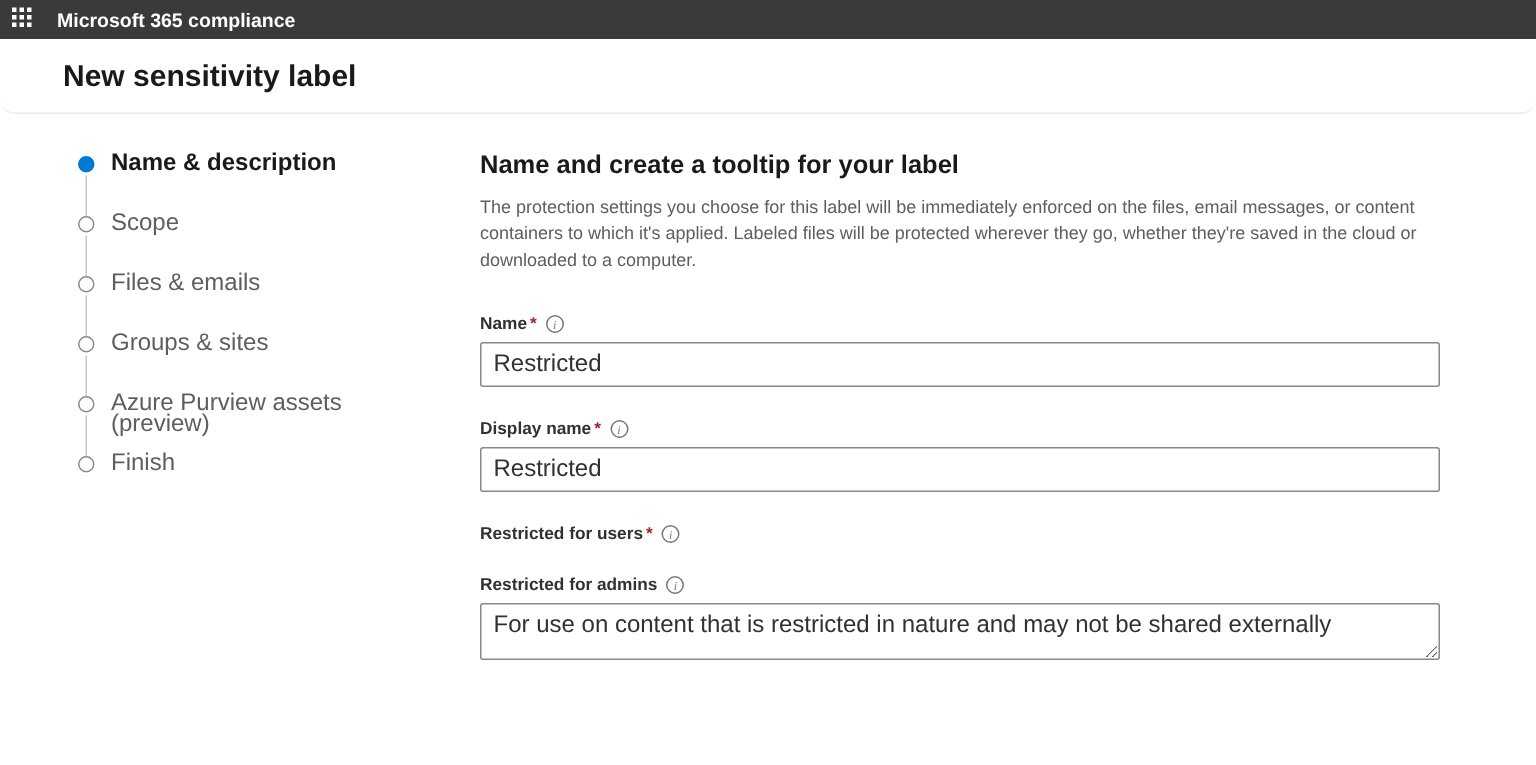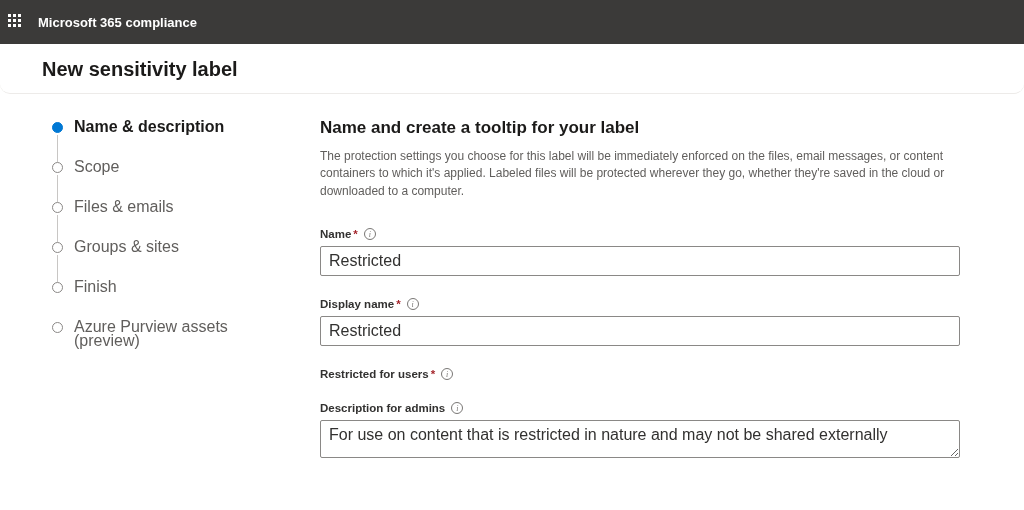--- a/index.html
+++ b/index.html
@@ -13,21 +13,21 @@
       height: 510px;
       overflow: hidden;
       box-shadow: 0 2px 8px rgba(0,0,0,0.15);
       display: flex;
       flex-direction: column;
       background: #fff;
     }
     .top-bar {
       background: #3b3a39;
       color: #fff;
-      height: 44px;
+      height: 26px;
       display: flex;
       align-items: center;
       padding: 0 8px;
       font-size: 13px;
     }
     .waffle {
       width: 16px; height: 16px;
       display: grid;
       grid-template-columns: repeat(3, 3px);
       grid-template-rows: repeat(3, 3px);
@@ -194,27 +194,27 @@
         <div class="line"></div>
         <span class="step-label">Files &amp; emails</span>
       </div>
       <div class="step">
         <div class="dot"></div>
         <div class="line"></div>
         <span class="step-label">Groups &amp; sites</span>
       </div>
       <div class="step">
         <div class="dot"></div>
+        <div class="line"></div>
+        <span class="step-label">Azure Purview assets (preview)</span>
+      </div>
+      <div class="step">
+        <div class="dot"></div>
 
         <span class="step-label">Finish</span>
-      </div>
-      <div class="step">
-        <div class="dot"></div>
-        <div class="line"></div>
-        <span class="step-label">Azure Purview assets (preview)</span>
       </div>
     </nav>
 
     <main class="content-panel">
       <h2>Name and create a tooltip for your label</h2>
       <p class="intro">The protection settings you choose for this label will be immediately enforced on the files, email messages, or content containers to which it's applied. Labeled files will be protected wherever they go, whether they're saved in the cloud or downloaded to a computer.</p>
 
       <div class="field">
         <div class="field-label-row">
           <span class="field-label">
@@ -240,21 +240,21 @@
           <span class="field-label">
             <span>Restricted for users</span><span class="req">*</span>
           </span>
           <span class="info-icon">i</span>
         </div>
       </div>
 
       <div class="field">
         <div class="field-label-row">
           <span class="field-label">
-            <span>Description for admins</span>
+            <span>Restricted for admins</span>
           </span>
           <span class="info-icon">i</span>
         </div>
         <textarea class="textarea-input" style="">For use on content that is restricted in nature and may not be shared externally</textarea>
       </div>
 
     </main>
 
   </div>
 </div>

